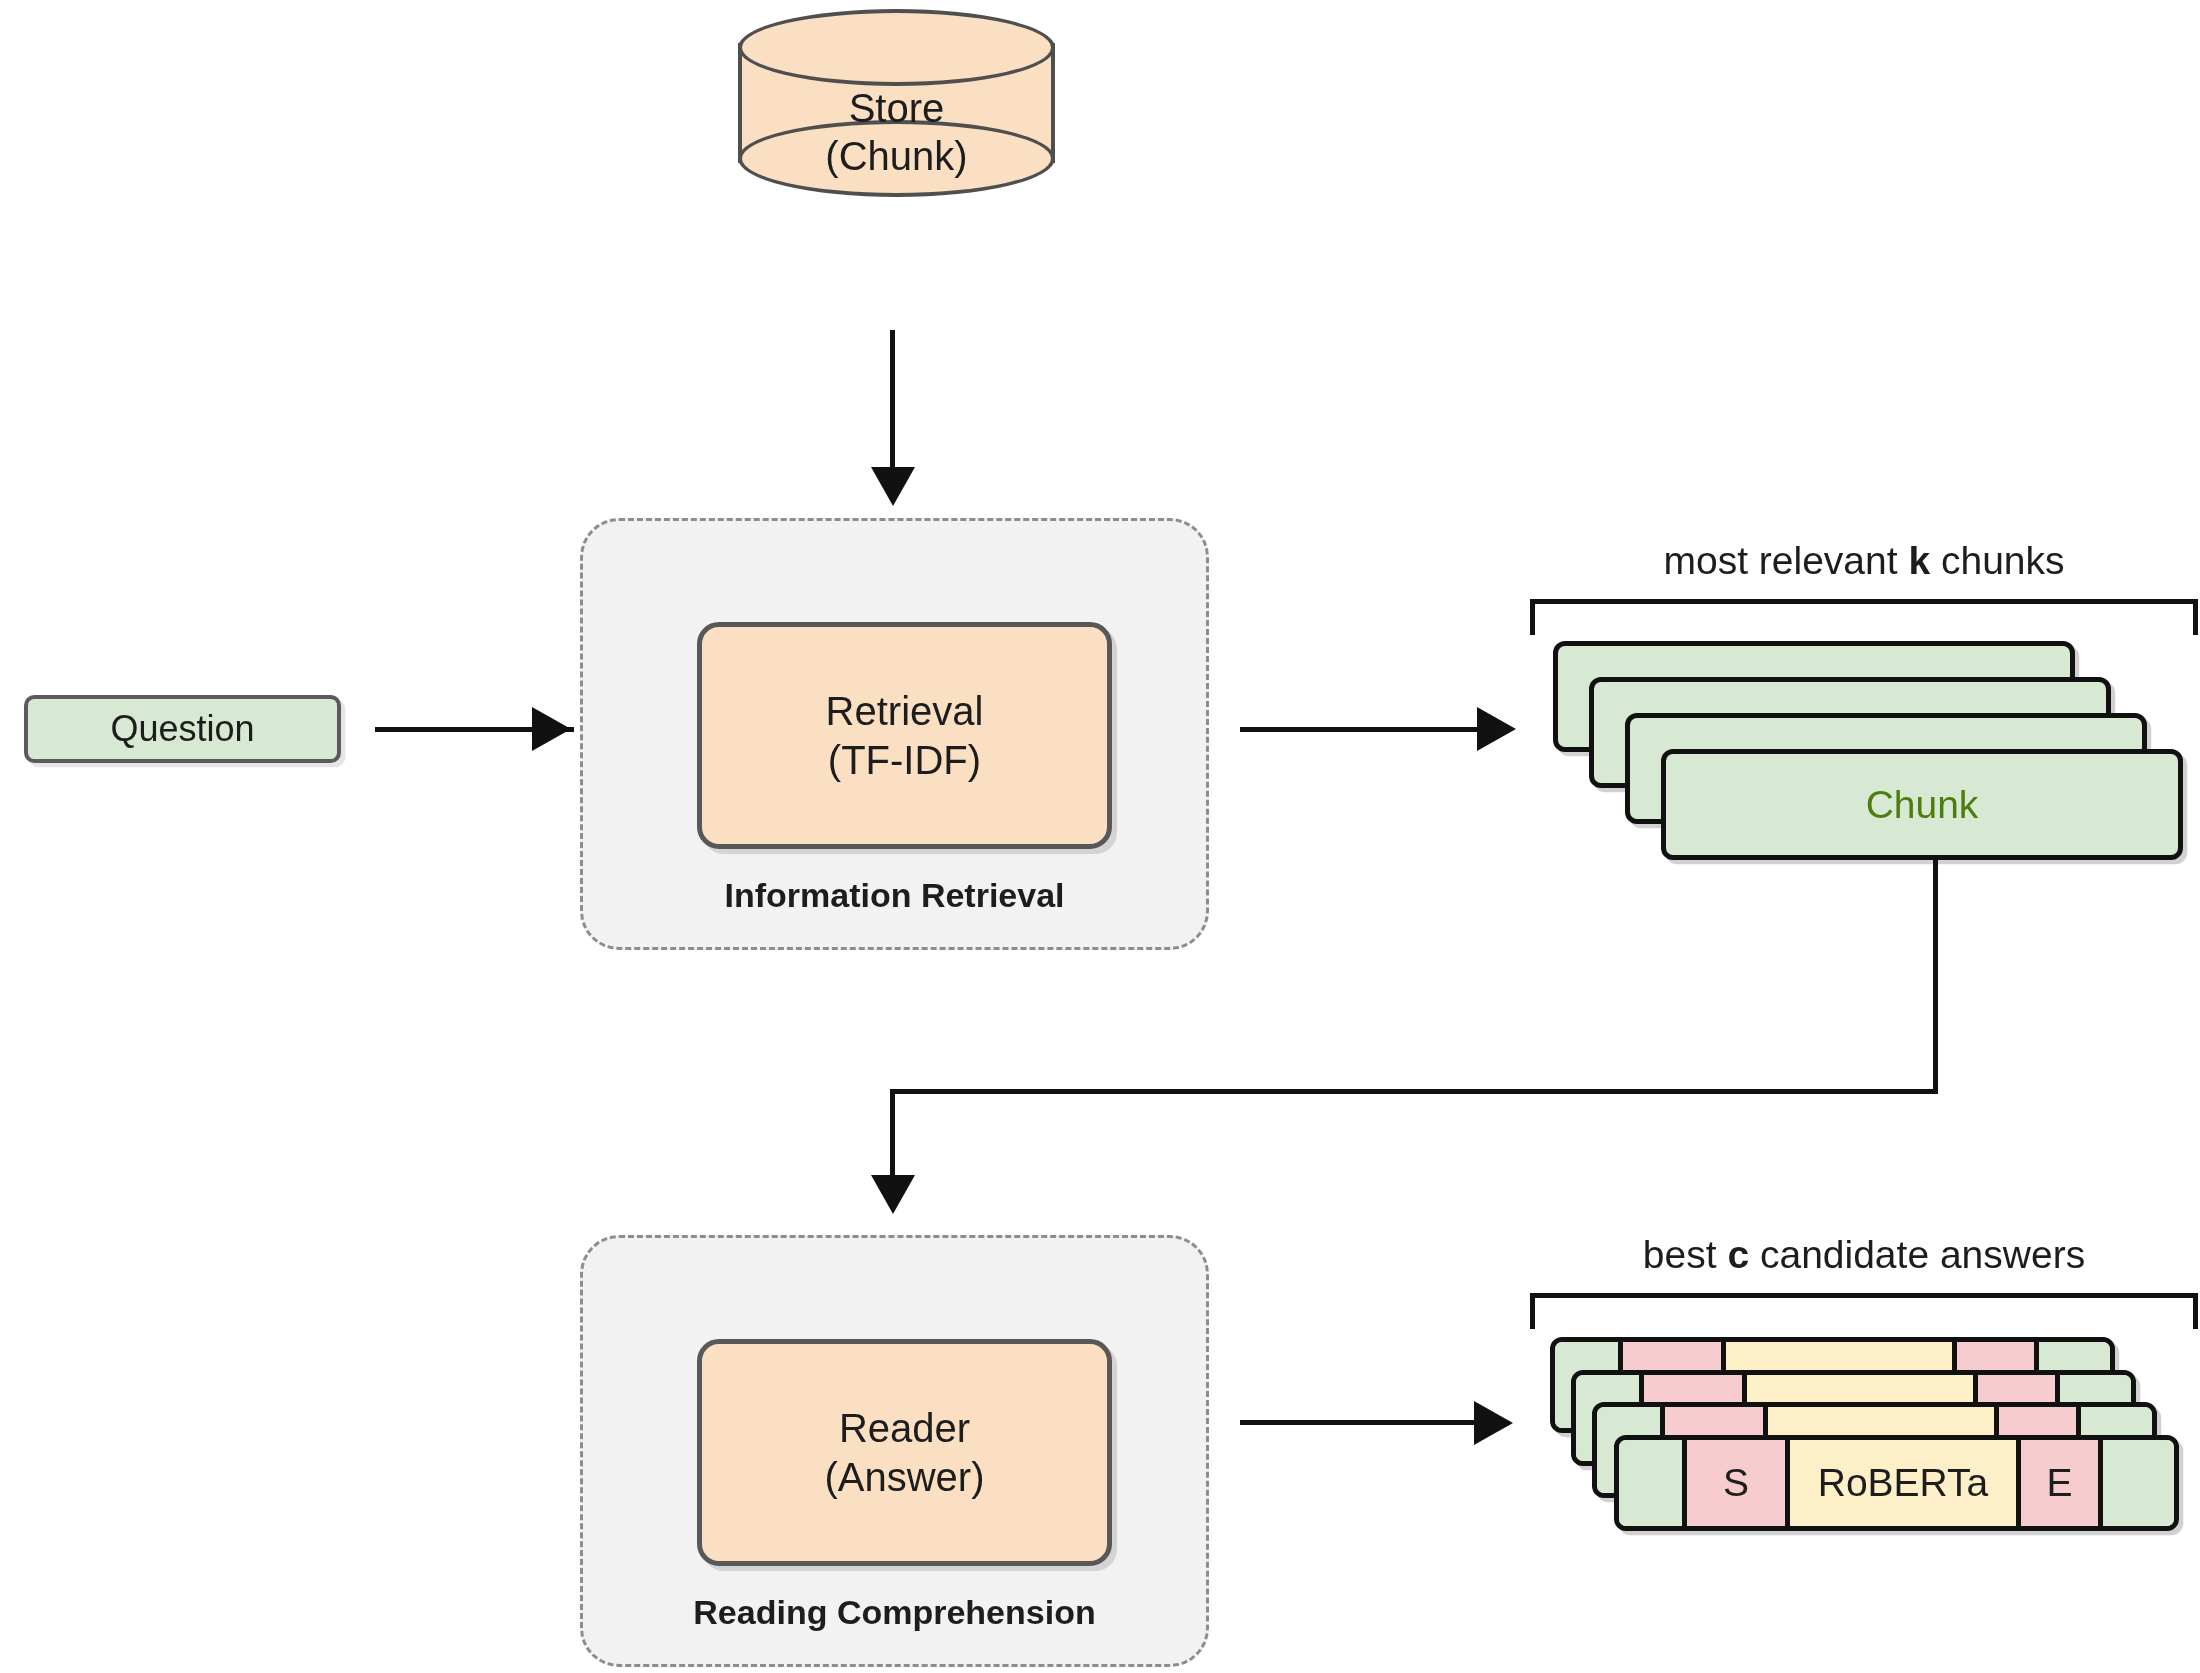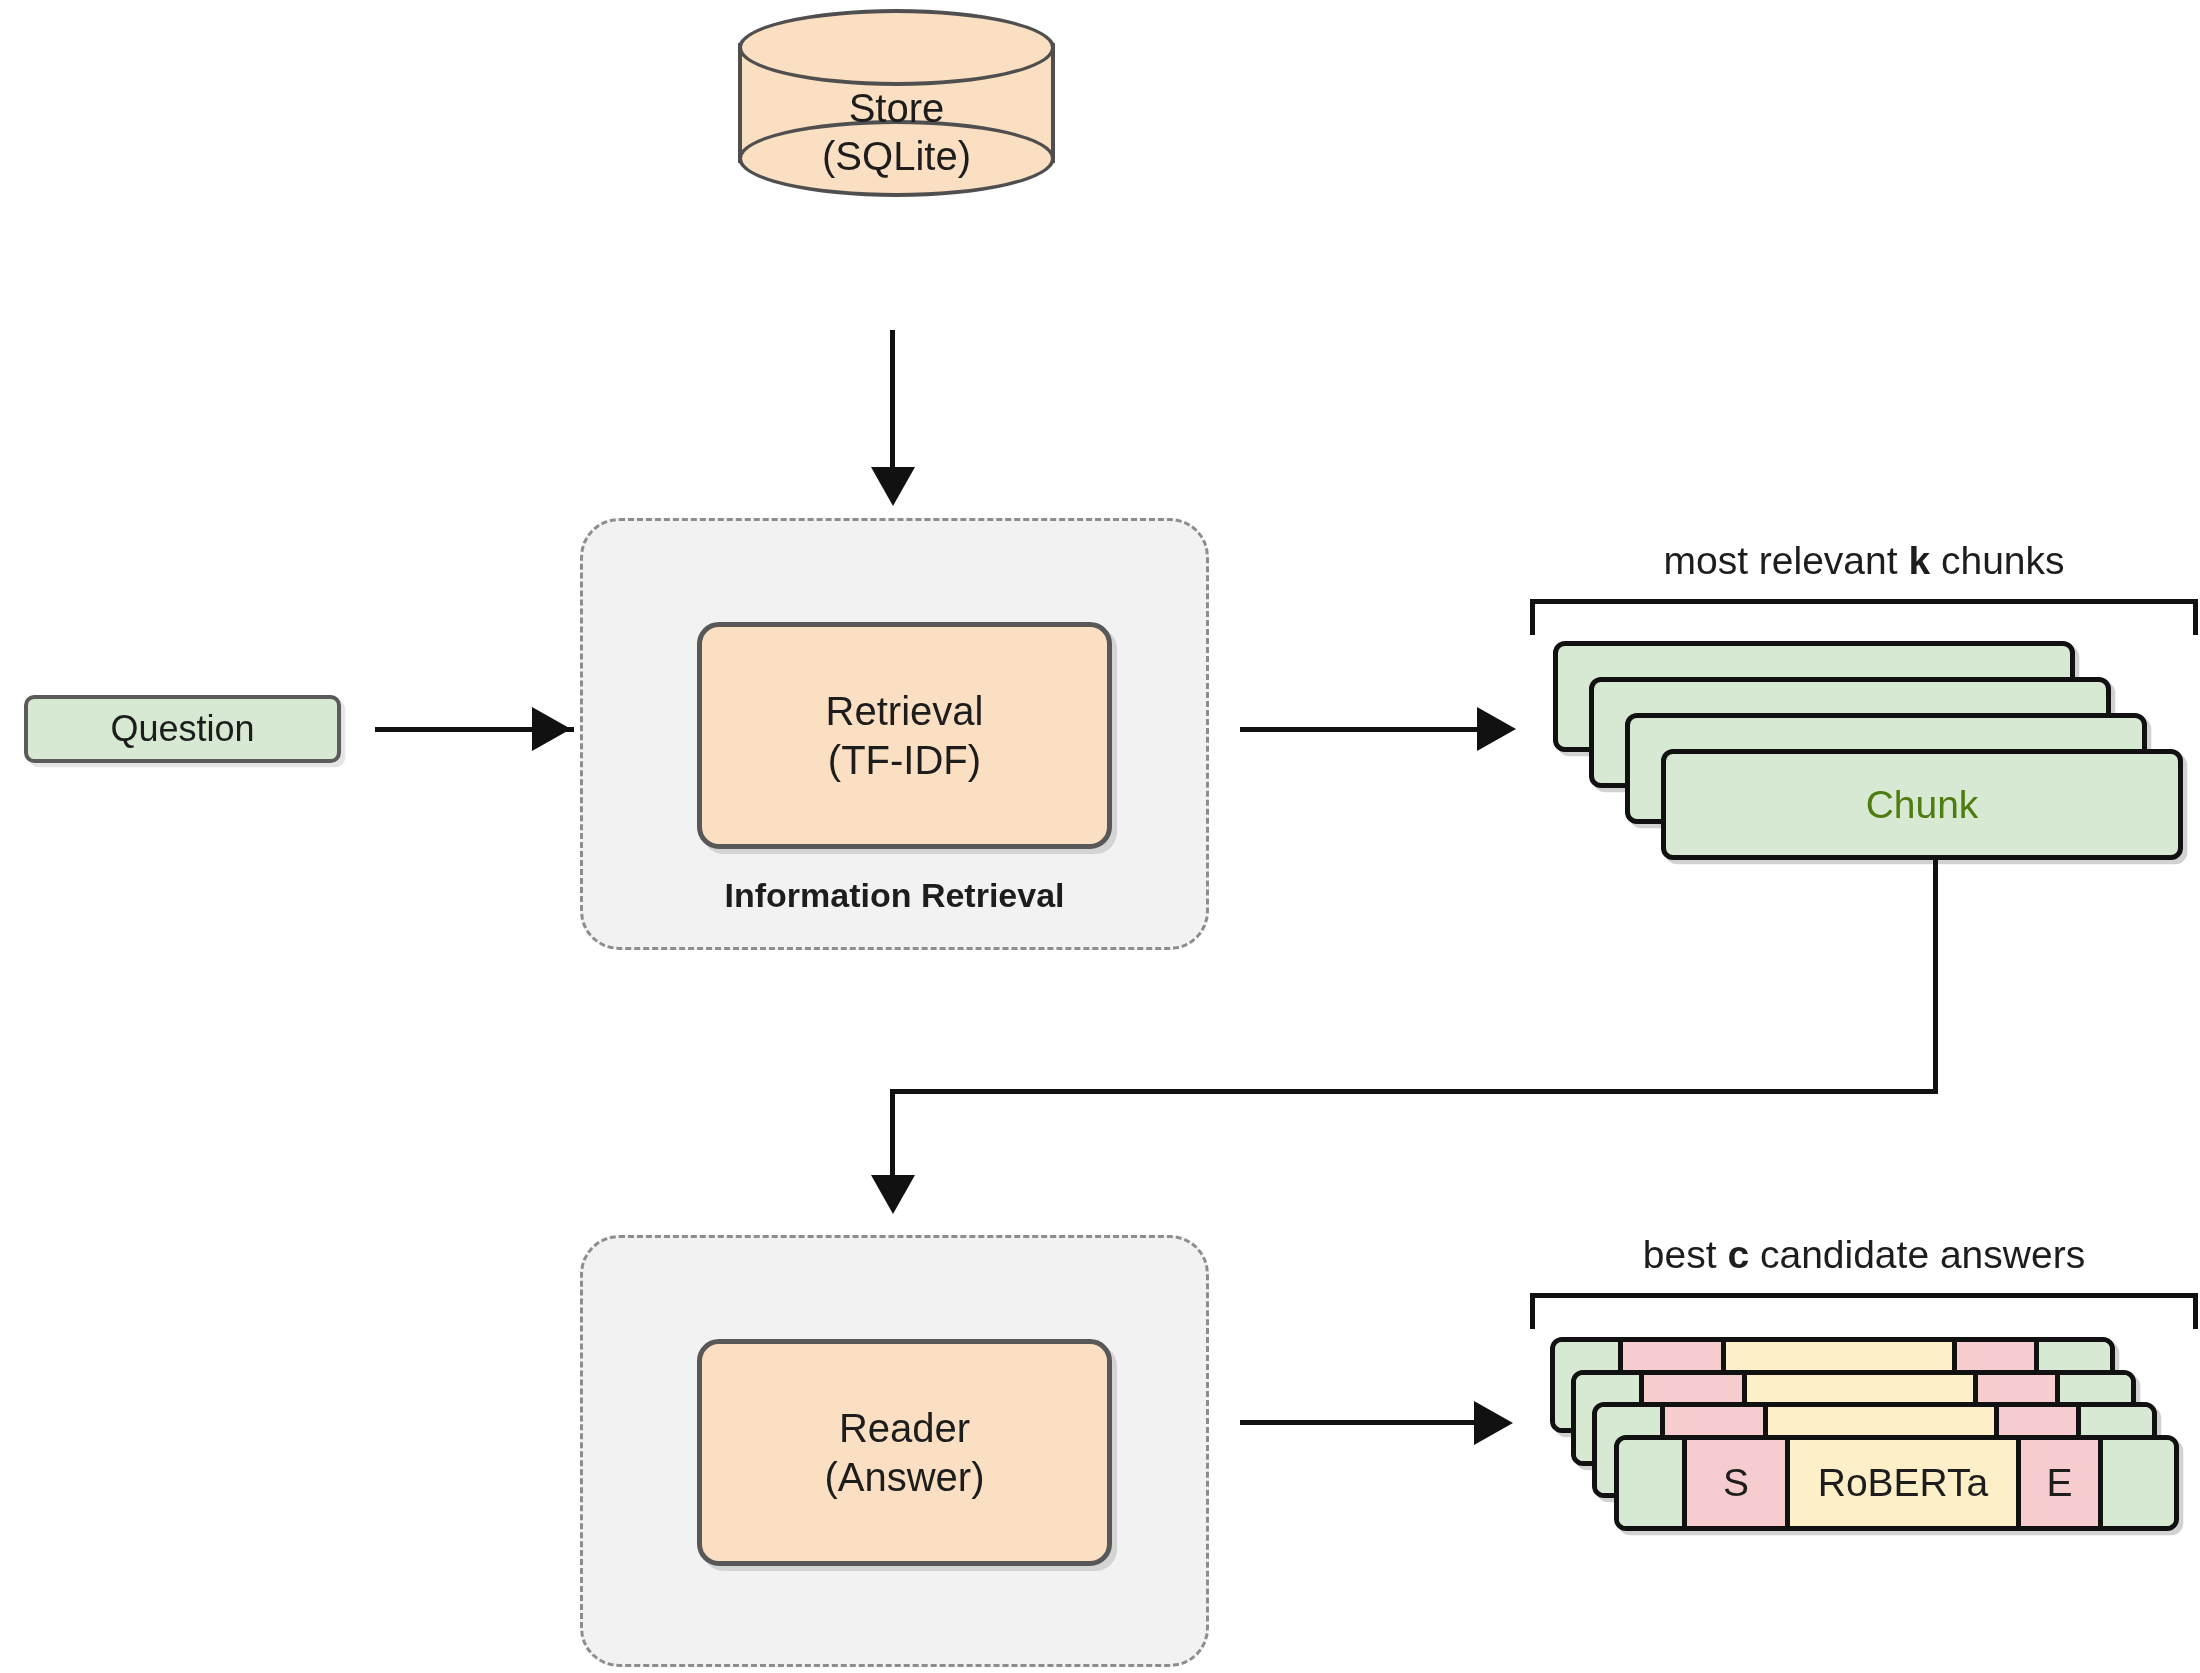--- a/index.html
+++ b/index.html
@@ -153,21 +153,21 @@
 <body>
 
 <div id="canvas">
 
   <div class="abs" style="left:738px; top:8.6px; width:317px; height:180px;padding-left:28px;">
     <div class="abs cyl-body" style="left:0; top:34px; width:317px; height:120px;"></div>
     <div class="abs cyl-ellipse" style="left:0; top:111px; width:317px; height:77px;"></div>
     <div class="abs cyl-ellipse" style="left:0; top:0px; width:317px; height:77px;"></div>
     <div class="abs cyl-text" style="left:0; top:75px; width:317px;">
       <div>Store</div>
-      <div>(SQLite)</div>
+      <div>(Chunk)</div>
     </div>
   </div>
 
   <div class="abs line-v" style="left:890px; top:330px; height:141px;"></div>
   <div class="abs arrow-down" style="left:871px; top:467px;"></div>
 
   <div class="abs node-green" style="left:24px; top:695px; width:317px; height:68px;">
     <span>Question</span>
   </div>
 
@@ -200,20 +200,21 @@
   <div class="abs line-v" style="left:1933px; top:856px; height:238px;"></div>
   <div class="abs line-h" style="left:890px; top:1089px; width:1048px;"></div>
   <div class="abs line-v" style="left:890px; top:1089px; height:90px;"></div>
   <div class="abs arrow-down" style="left:871px; top:1175px;"></div>
 
   <div class="abs group-box" style="left:580px; top:1235px; width:629px; height:432px;">
     <div class="abs node-orange" style="left:114px; top:101px; width:415px; height:227px;">
       <div>Reader</div>
       <div>(Answer)</div>
     </div>
+    <div class="abs group-label" style="left:0; top:355px;">Reading Comprehension</div>
   </div>
 
   <div class="abs line-h" style="left:1240px; top:1420px; width:240px;"></div>
   <div class="abs arrow-right" style="left:1474px; top:1401px;"></div>
 
   <div class="abs caption" style="left:1530px; top:1233px; width:668px;">
     <span>best </span><b>c</b><span> candidate answers</span>
   </div>
   <div class="abs bracket" style="left:1530px; top:1293px; width:668px; height:36px;"></div>
 

